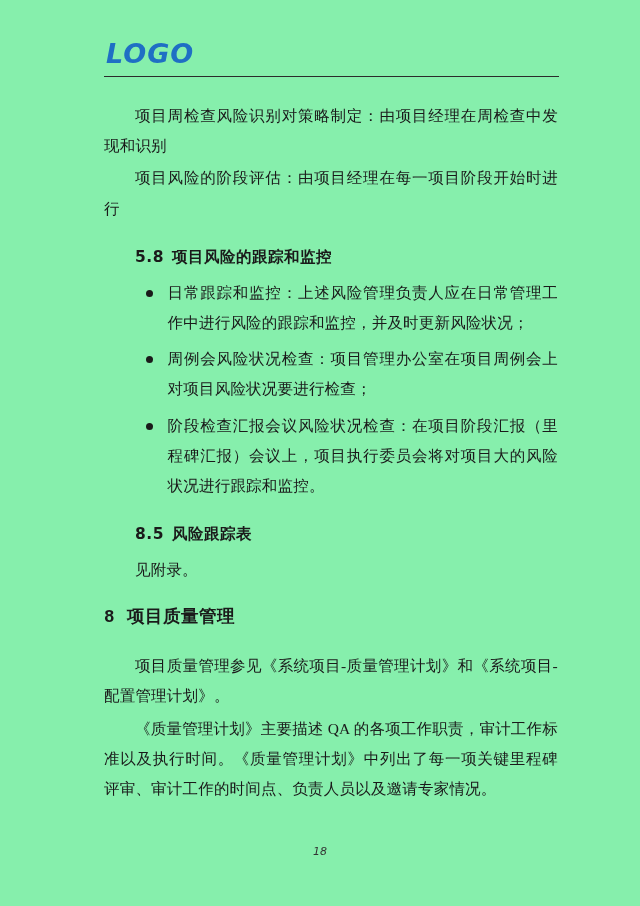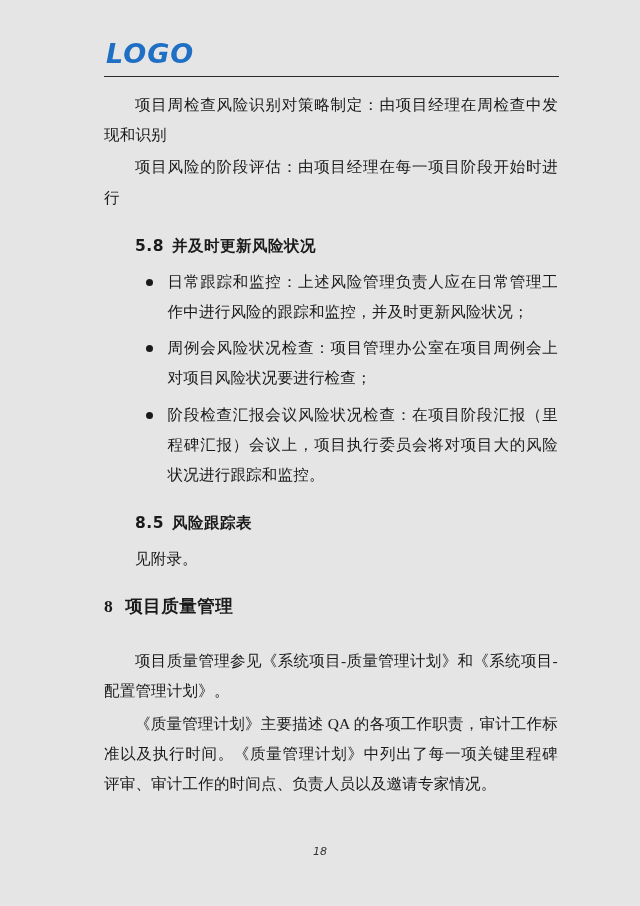--- a/index.html
+++ b/index.html
@@ -14,21 +14,21 @@
     color: #1a1a1a;
     position: relative;
     overflow: hidden;
   }
   .page {
     position: relative;
     width: 640px;
     height: 906px;
     box-sizing: border-box;
     padding: 0;
-    background: #e5e5e5;
+    background: #86efac;
   }
   
   .header {
     position: relative;
     height: 78px;
     margin: 0 82px 0 82px;
   }
   .logo {
     position: absolute;
     left: 24px;
@@ -43,37 +43,37 @@
   }
   .header-rule {
     position: absolute;
     left: 22px;
     right: -1px;
     top: 76px;
     border-bottom: 1.5px solid #2b2b2b;
   }
   .content {
     margin: 0 82px 0 104px;
-    padding-top: 12px;
+    padding-top: 23px;
   }
   p {
     margin: 0 0 2px 0;
     font-size: 15.5px;
     line-height: 1.95;
     text-align: justify;
     letter-spacing: 0.2px;
   }
   p.indent {
     text-indent: 2em;
   }
   h2 {
-    font-family: Liberation Serif, serif;
+    font-family: Liberation Mono, monospace;
     font-size: 17.5px;
     font-weight: bold;
-    margin: 18px 0 24px 0;
+    margin: 18px 0 18px 0;
     line-height: 1.7;
     letter-spacing: 0.5px;
   }
   h3 {
     font-family: "DejaVu Sans", sans-serif;
     font-size: 15.5px;
     font-weight: bold;
     margin: 20px 0 6px 0;
     padding-left: 2em;
     line-height: 1.8;
@@ -130,21 +130,21 @@
     <div class="logo">LOGO</div>
     <div class="header-rule"></div>
   </div>
 
   <div class="content">
 
     <p class="indent">项目周检查风险识别对策略制定：由项目经理在周检查中发现和识别</p>
     <p class="indent">项目风险的阶段评估：由项目经理在每一项目阶段开始时进行</p>
 
     <h3>
-      <span class="sec-num">5.8</span><span>并及时更新风险状况</span>
+      <span class="sec-num">5.8</span><span>项目风险的跟踪和监控</span>
     </h3>
 
     <ul class="bullets">
       <li>日常跟踪和监控：上述风险管理负责人应在日常管理工作中进行风险的跟踪和监控，并及时更新风险状况；</li>
       <li>周例会风险状况检查：项目管理办公室在项目周例会上对项目风险状况要进行检查；</li>
       <li>阶段检查汇报会议风险状况检查：在项目阶段汇报（里程碑汇报）会议上，项目执行委员会将对项目大的风险状况进行跟踪和监控。</li>
     </ul>
 
     <h3>
       <span class="sec-num">8.5</span><span>风险跟踪表</span>

